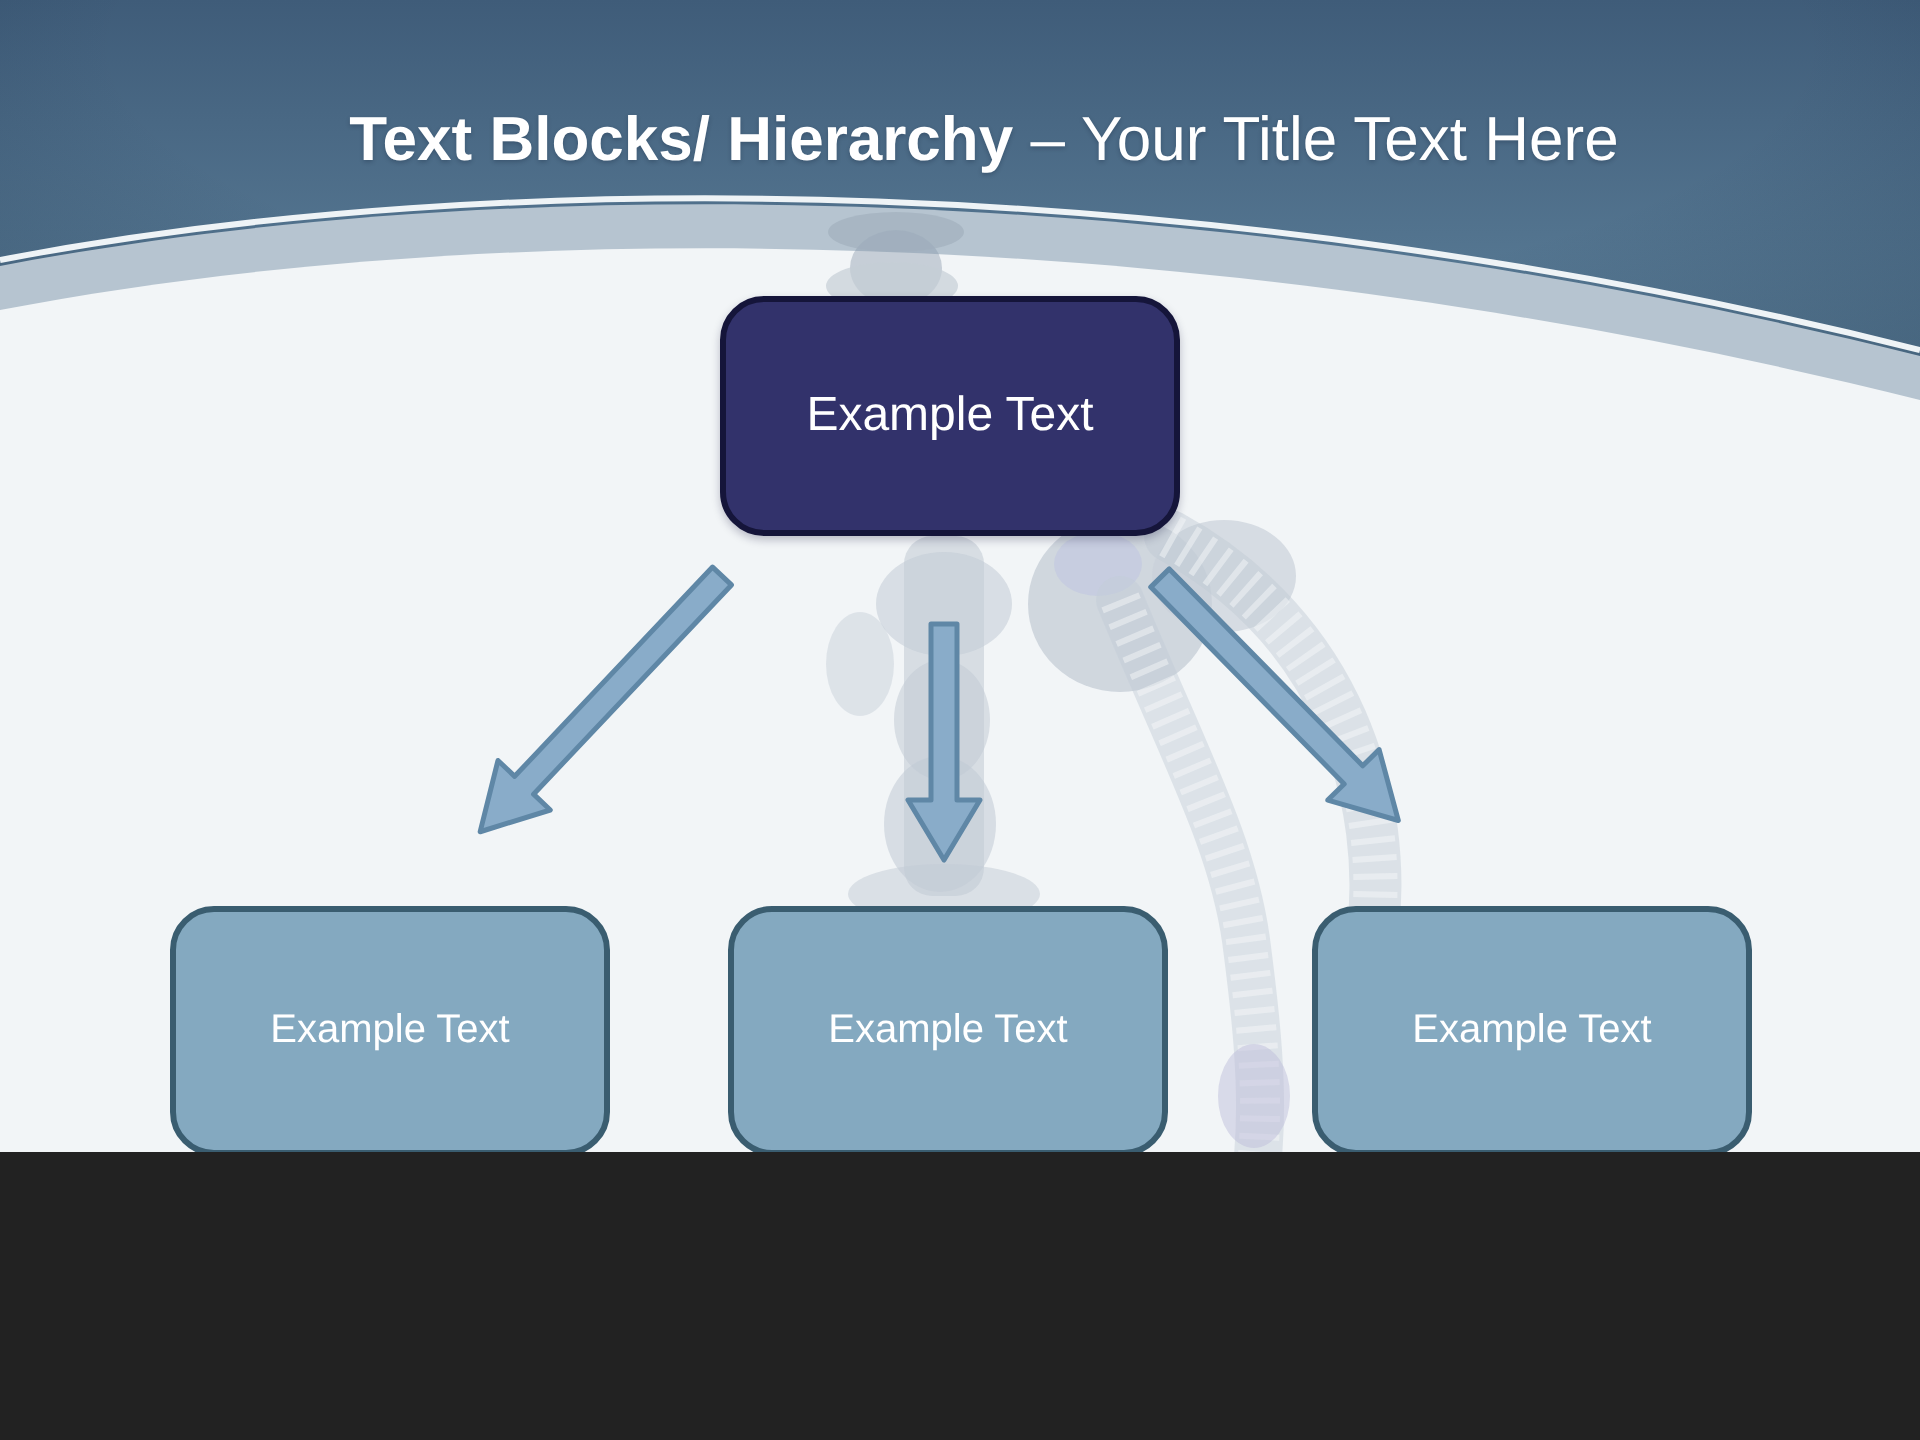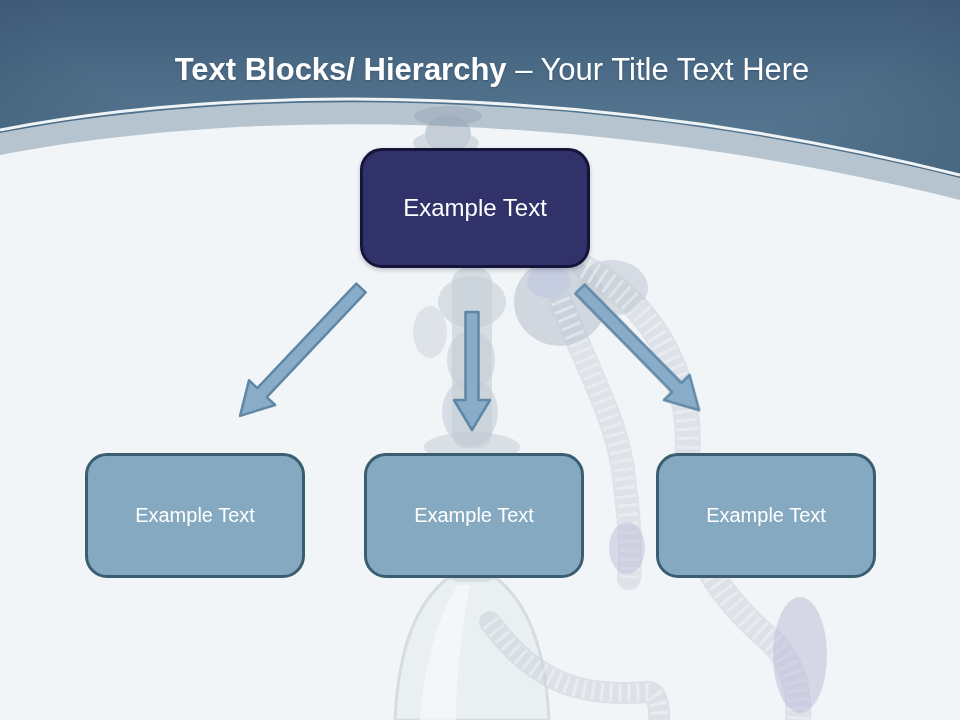--- a/index.html
+++ b/index.html
@@ -1,17 +1,17 @@
 <!DOCTYPE html>
 <html style="--header-top: #3f5c79; --header-bottom: #7097af; --band: #b6c4d0; --canvas: #f2f5f7; --title-text: #ffffff; --box-text: #ffffff; --root-box-fill: #32326b; --root-box-border: #15153a; --child-box-fill: #84a9c0; --child-box-border: #3a5d70; --arrow-fill: #89acc9; --arrow-border: #5f87a6;"><head>
 <meta charset="utf-8">
 <style>
   html,body{margin:0;padding:0;background:#222;}
   .slide{
-    position:relative;width:960px;height:720px;overflow:hidden;
+    position:relative;width:960px;height:576px;overflow:hidden;
     background:var(--canvas,#f2f5f7);
     font-family:"Liberation Sans",sans-serif;
   }
   .bg-svg{position:absolute;left:0;top:0;width:960px;height:720px;display:block;}
   .stop-top{stop-color:var(--header-top,#3f5c79);}
   .stop-bottom{stop-color:var(--header-bottom,#7097af);}
   .band{fill:var(--band,#b6c4d0);}
   .dome{fill:var(--canvas,#f2f5f7);}
   .band-highlight{fill:none;stroke:#eef3f6;stroke-width:3;}
   .arrow{fill:var(--arrow-fill,#89acc9);stroke:var(--arrow-border,#5f87a6);stroke-width:2.5;stroke-linejoin:round;}

